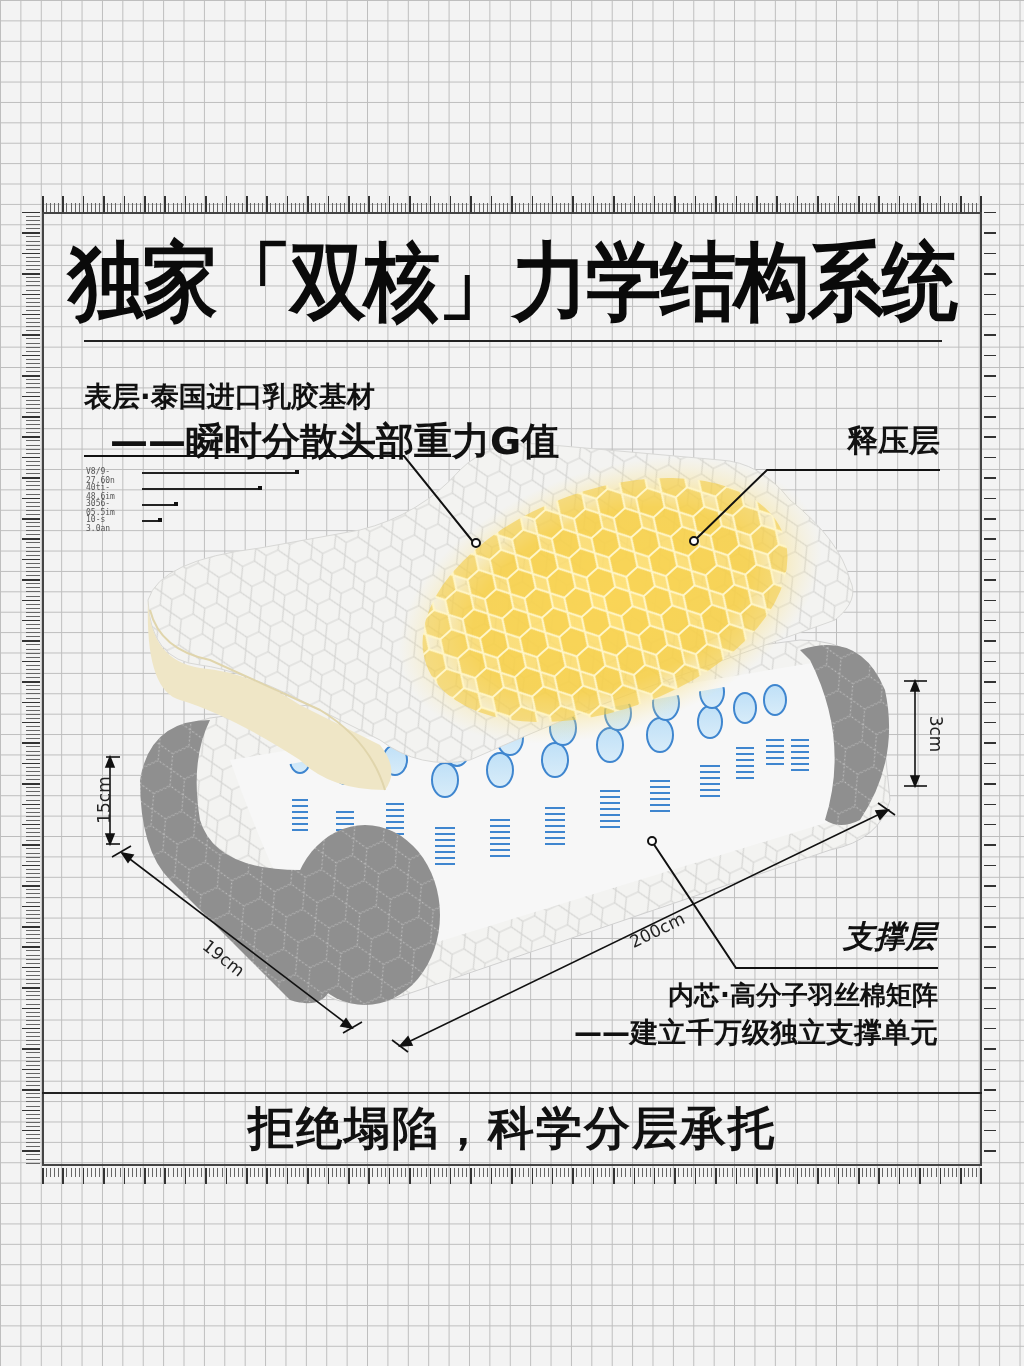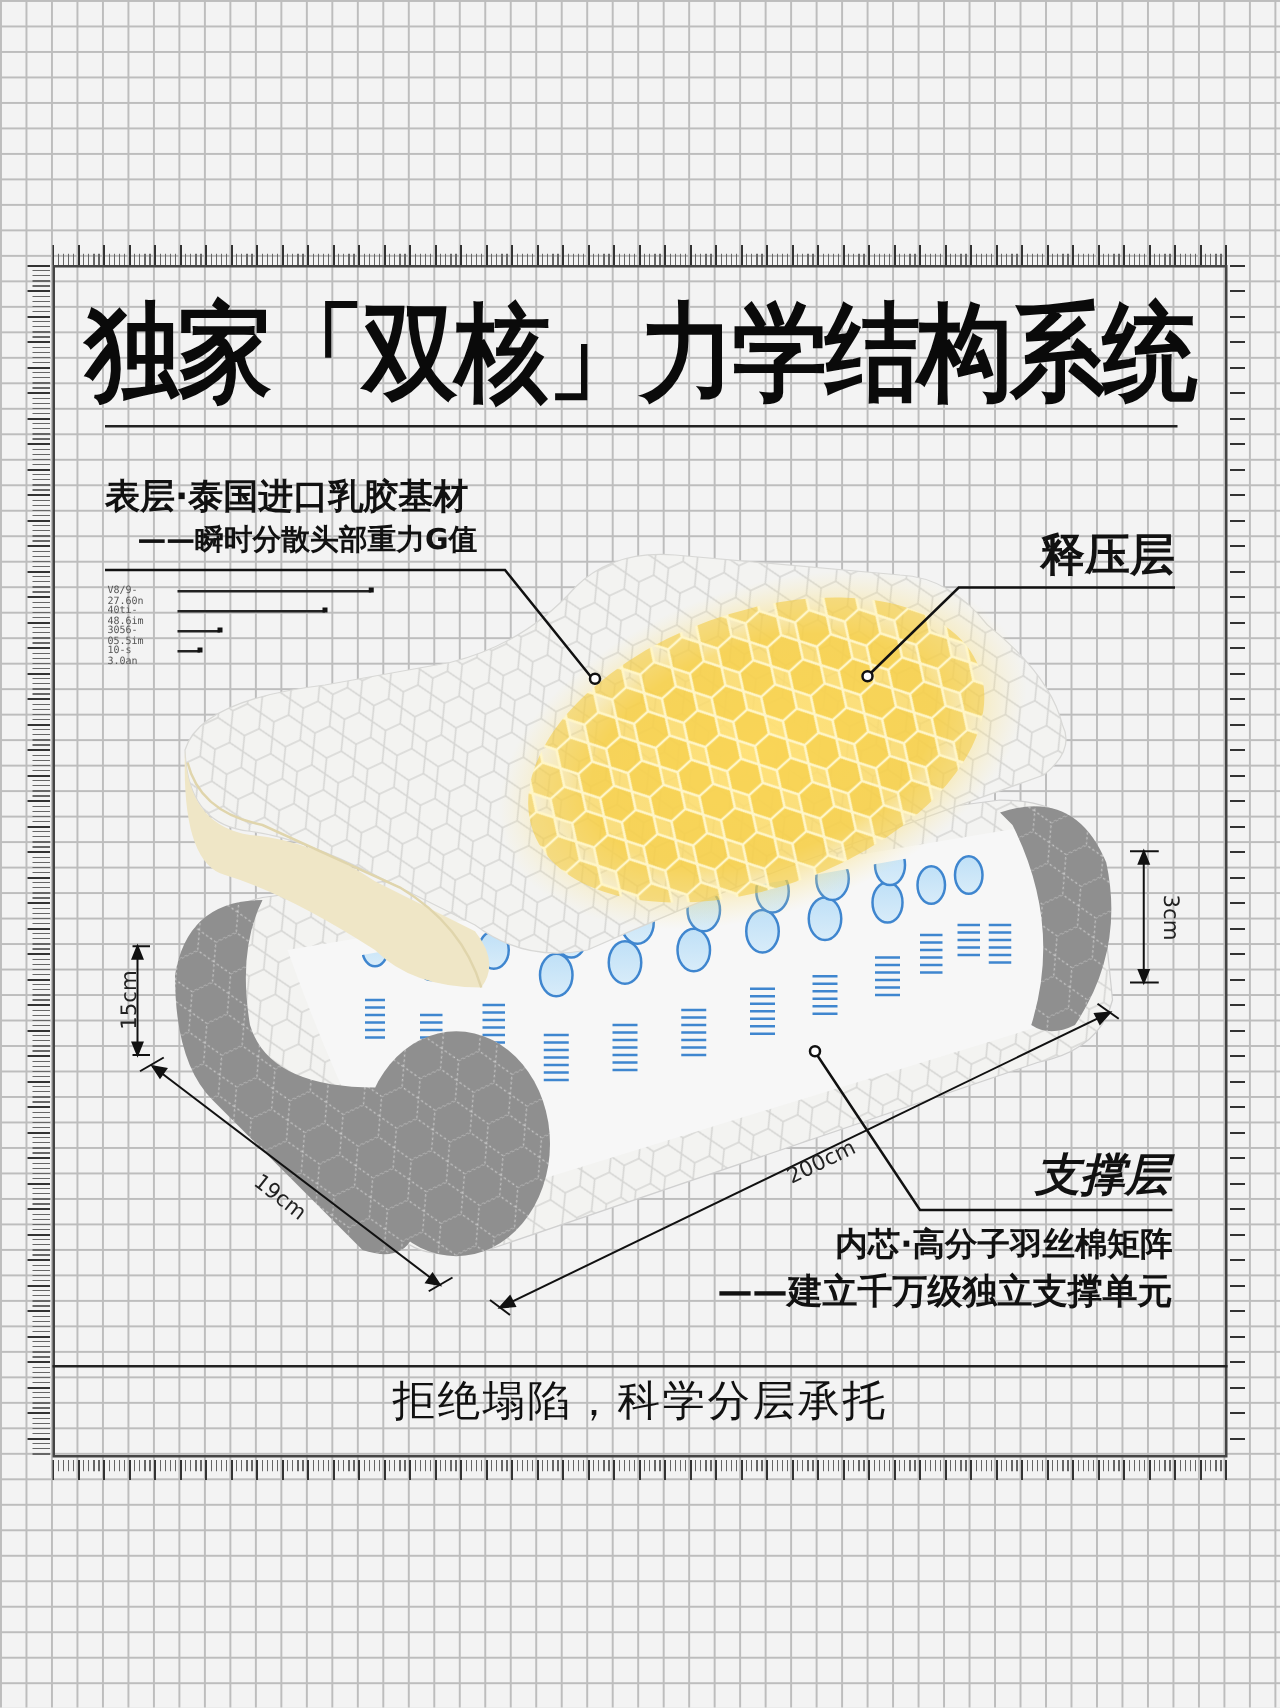--- a/index.html
+++ b/index.html
@@ -40,29 +40,29 @@
   .title {
     position: absolute; left: 60px; top: 226px; width: 904px; text-align: center;
     font-family: "DejaVu Sans", sans-serif; font-weight: 900; font-size: 76px;
     letter-spacing: -2px; line-height: 100px; color: #0a0a0a;
     transform: scaleY(1.12); transform-origin: top;
   }
   .rule { position: absolute; height: 2px; background: #222; }
 
   .callout-text { position: absolute; font-weight: bold; color: #111; white-space: nowrap; }
   .ct-1 { left: 84px; top: 378px; font-size: 28px; }
-  .ct-2 { left: 110px; top: 416px; font-size: 23px; }
-  .label-big { font-size: 36px; font-weight: 900; }
+  .ct-2 { left: 110px; top: 416px; font-size: 38px; }
+  .label-big { font-size: 31px; font-weight: 900; }
   .lb-1 { right: 84px; top: 420px; }
   .lb-2 { right: 88px; top: 916px; font-style: italic; }
   .ct-3 { right: 86px; top: 978px; font-size: 26px; text-align: right; }
   .ct-4 { right: 86px; top: 1014px; font-size: 28px; }
   .footer-text {
     position: absolute; left: 0; width: 1024px; top: 1098px; text-align: center;
-    font-weight: 400; font-size: 34px; letter-spacing: 2px;
+    font-weight: 700; font-size: 46px; letter-spacing: 2px;
   }
 
   .legend { position: absolute; left: 86px; top: 465px; }
   .legend-row { position: relative; height: 16px; font-family: "DejaVu Sans Mono", monospace; font-size: 8px; color: #555; }
   .legend-row span { position: absolute; left: 0; top: 2px; }
   .legend-row .bar { position: absolute; left: 56px; top: 7px; height: 1.5px; background: #222; }
   .legend-row .bar::after { content: ""; position: absolute; right: -2px; top: -2px; width: 4px; height: 4px; background: #111; }
 
   .dim { position: absolute; font-size: 17px; color: #222; white-space: nowrap; }
 

